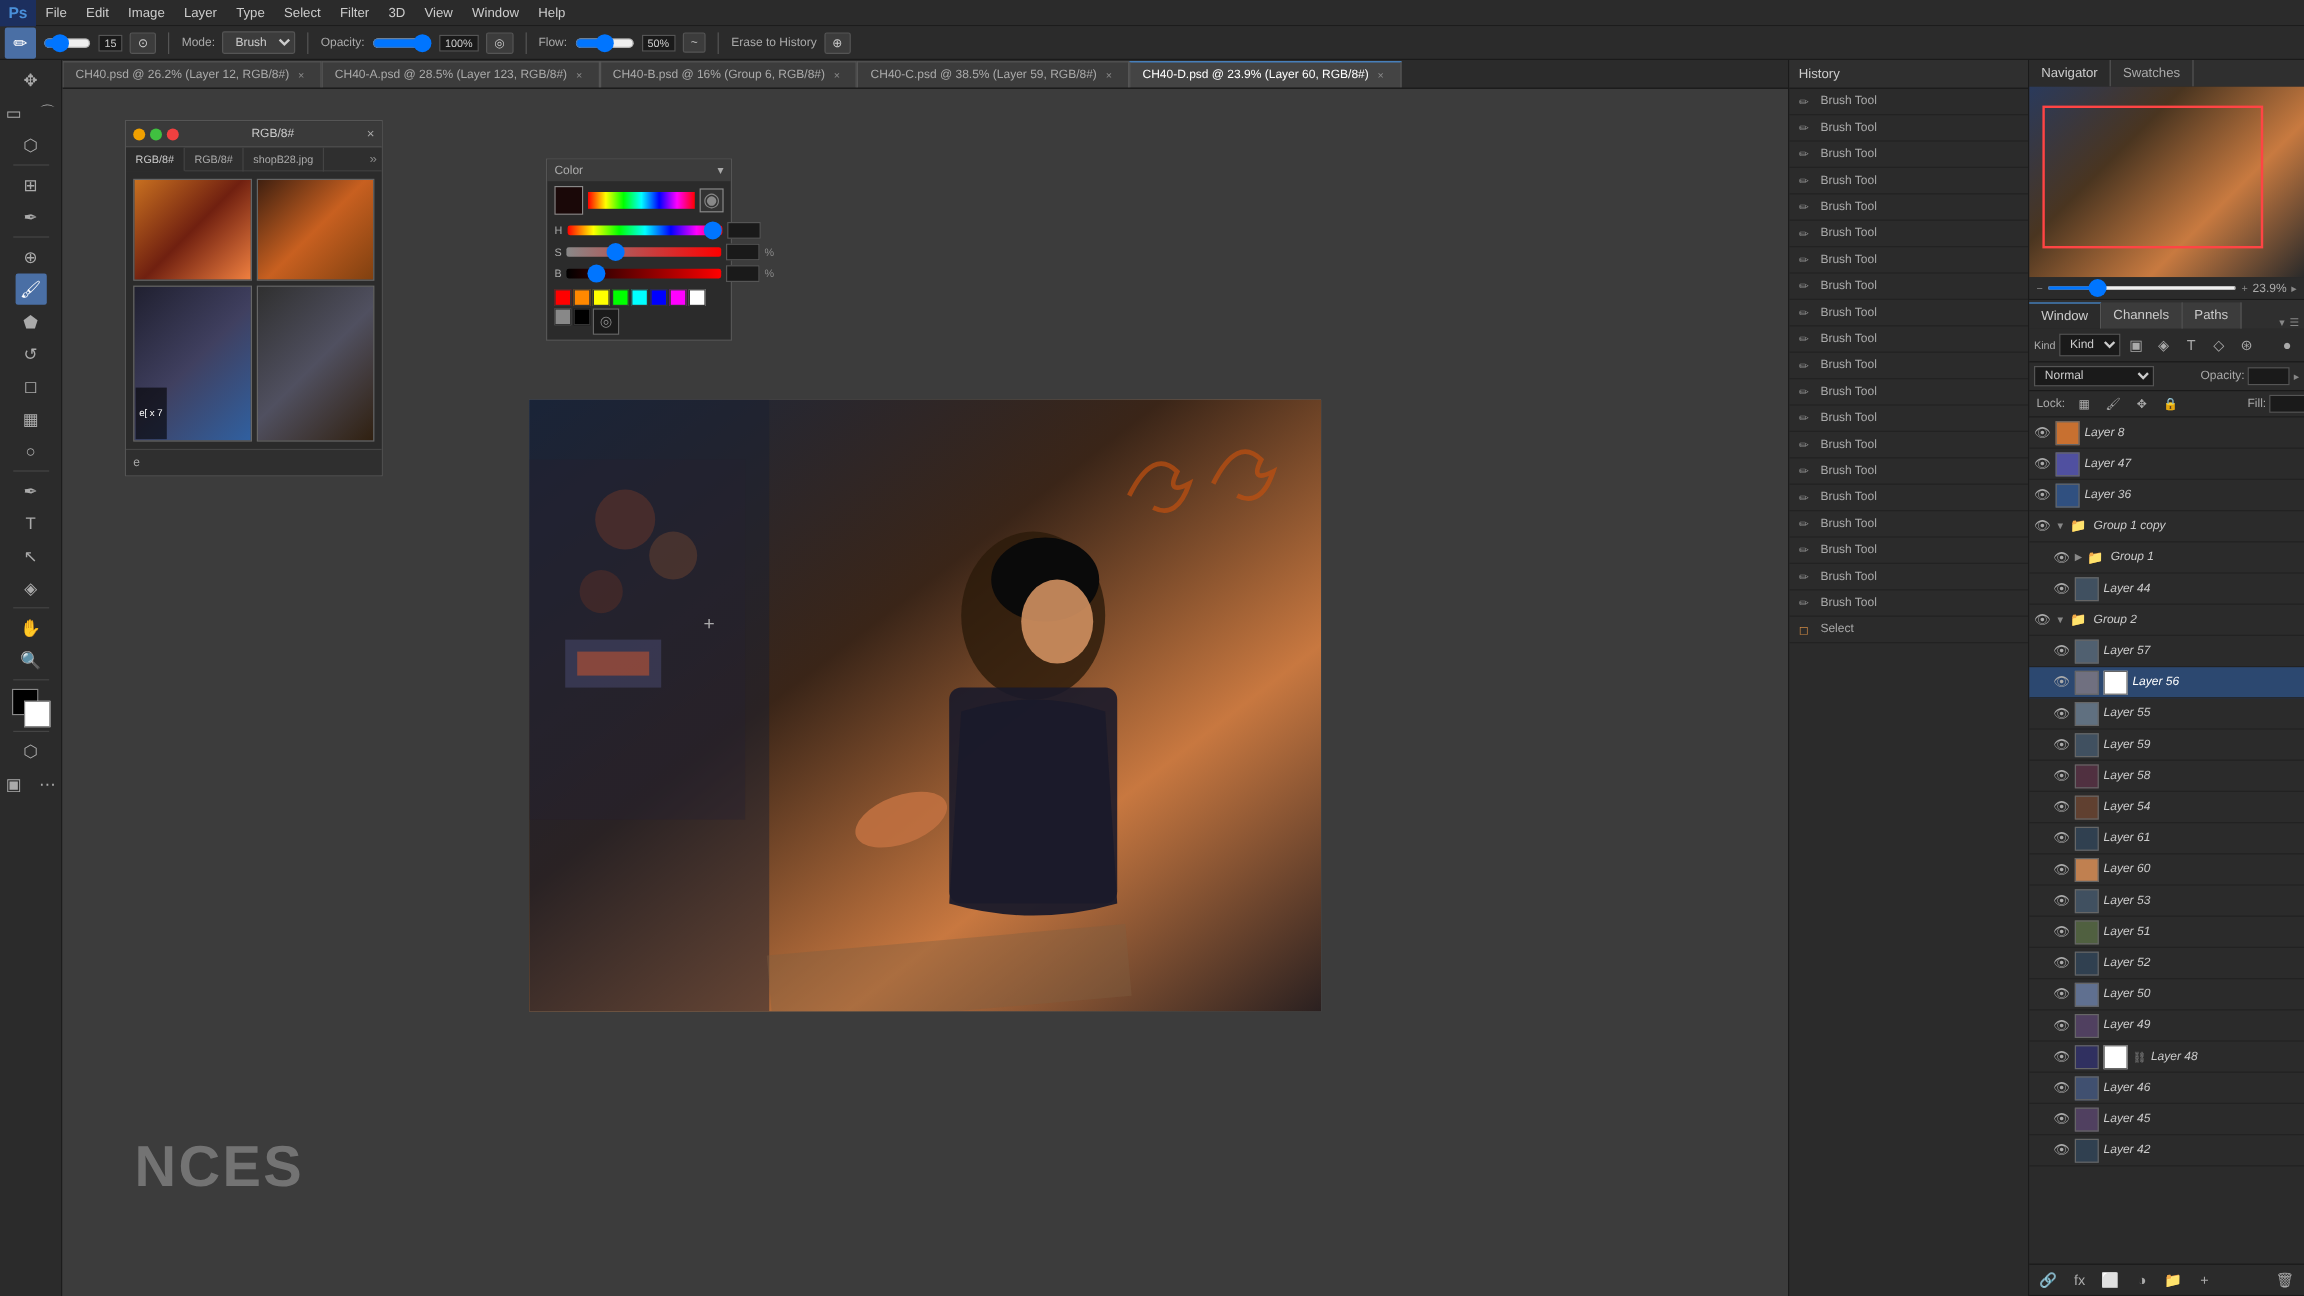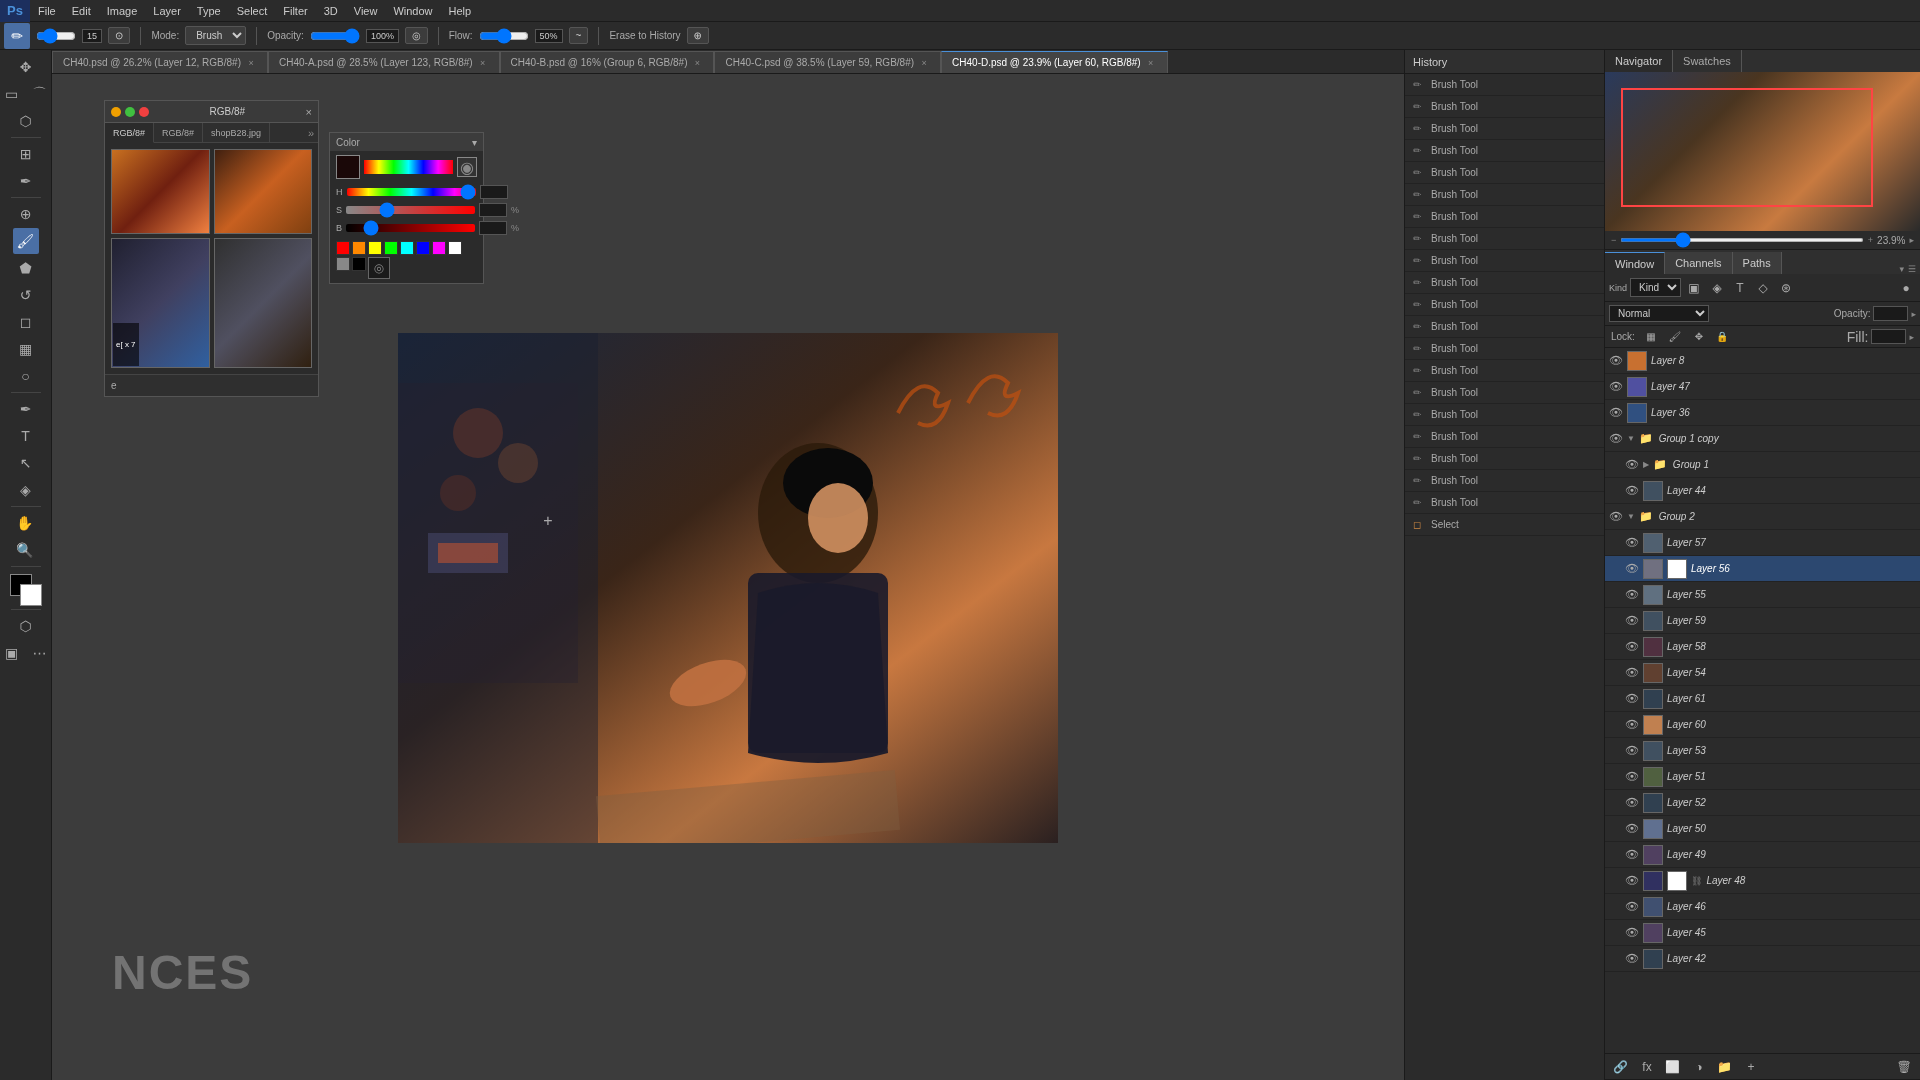--- a/index.html
+++ b/index.html
@@ -38,38 +38,38 @@
     .doc-tab { height: 22px; padding: 0 10px; background: #3c3c3c; border: 1px solid #555; border-bottom: none; cursor: pointer; font-size: 10px; color: #aaa; display: flex; align-items: center; gap: 4px; white-space: nowrap; }
     .doc-tab.active { background: #444; color: #fff; border-top: 1px solid #4a90d9; }
     .tab-close { width: 12px; height: 12px; display: inline-flex; align-items: center; justify-content: center; font-size: 9px; color: #888; }
 
     
     #canvas-wrapper { position: absolute; top: 46px; left: 0; right: 0; bottom: 0; display: flex; align-items: center; justify-content: center; }
     #canvas-content { width: 660px; height: 510px; background: #555; position: relative; overflow: hidden; }
     #canvas-image { width: 100%; height: 100%; background: linear-gradient(135deg, #2a3a5c 0%, #4a3520 30%, #c87a40 50%, #5a4030 70%, #2a2a2a 100%); position: relative; }
 
     
-    #color-panel { position: absolute; top: 82px; right: 920px; width: 155px; background: #2b2b2b; border: 1px solid #555; z-index: 100; }
+    #color-panel { position: absolute; top: 82px; right: 880px; width: 155px; background: #2b2b2b; border: 1px solid #555; z-index: 100; }
     .panel-header-sm { height: 18px; background: #3c3c3c; display: flex; align-items: center; justify-content: space-between; padding: 0 6px; font-size: 10px; color: #aaa; cursor: pointer; }
     .color-preview-row { display: flex; align-items: center; gap: 4px; padding: 4px 6px; }
     .color-swatch-main { width: 24px; height: 24px; background: #1a0808; border: 1px solid #888; }
     .color-spectrum { flex: 1; height: 14px; background: linear-gradient(to right, #f00, #ff0, #0f0, #0ff, #00f, #f0f, #f00); cursor: pointer; }
     .color-slider-row { display: flex; align-items: center; padding: 2px 6px; gap: 4px; }
     .slider-label { width: 10px; font-size: 9px; color: #aaa; }
     .color-slider { flex: 1; height: 8px; border-radius: 2px; appearance: none; cursor: pointer; }
     .slider-h { background: linear-gradient(to right, #f00, #ff0, #0f0, #0ff, #00f, #f0f, #f00); }
     .slider-s { background: linear-gradient(to right, #888, #f00); }
     .slider-b { background: linear-gradient(to right, #000, #f00); }
     .slider-val { width: 28px; font-size: 9px; background: #1a1a1a; border: 1px solid #555; color: #ccc; text-align: right; padding: 1px 2px; }
     .slider-pct { font-size: 9px; color: #888; }
     .color-swatches-row { display: flex; flex-wrap: wrap; gap: 2px; padding: 4px 6px; }
     .mini-swatch { width: 14px; height: 14px; border: 1px solid #333; cursor: pointer; }
 
     
-    #right-panels { width: 316px; background: #2b2b2b; border-left: 1px solid #1a1a1a; display: flex; flex-direction: column; flex-shrink: 0; }
+    #right-panels { width: 230px; background: #2b2b2b; border-left: 1px solid #1a1a1a; display: flex; flex-direction: column; flex-shrink: 0; }
 
     
     #layers-section { flex: 1; display: flex; flex-direction: column; border-bottom: 1px solid #1a1a1a; min-height: 0; }
     #layers-tabs { height: 24px; background: #2f2f2f; display: flex; align-items: flex-end; }
     .layers-tab { padding: 0 10px; height: 22px; line-height: 22px; font-size: 11px; cursor: pointer; background: #3c3c3c; color: #ccc; border-right: 1px solid #555; }
     .layers-tab.active { background: #2b2b2b; border-top: 1px solid #4a90d9; }
     .layers-tab-bar-right { margin-left: auto; display: flex; align-items: center; padding-right: 4px; gap: 4px; }
 
     #layers-toolbar { height: 28px; background: #2b2b2b; display: flex; align-items: center; padding: 0 4px; gap: 3px; border-bottom: 1px solid #1a1a1a; }
     .filter-select { background: #1a1a1a; border: 1px solid #555; color: #ccc; font-size: 10px; padding: 2px 4px; }
@@ -78,21 +78,21 @@
     #layers-blend { height: 24px; display: flex; align-items: center; padding: 0 4px; gap: 4px; border-bottom: 1px solid #1a1a1a; }
     .blend-select { background: #1a1a1a; border: 1px solid #555; color: #ccc; font-size: 10px; padding: 1px 4px; width: 100px; }
     .opacity-control { display: flex; align-items: center; gap: 3px; margin-left: auto; }
     .opacity-label { font-size: 10px; color: #aaa; }
     .opacity-val { background: #1a1a1a; border: 1px solid #555; color: #ccc; font-size: 10px; width: 35px; padding: 1px 3px; }
 
     #layers-lock { height: 22px; display: flex; align-items: center; padding: 0 6px; gap: 6px; border-bottom: 1px solid #1a1a1a; }
     .lock-label { font-size: 10px; color: #aaa; }
     .lock-icons { display: flex; gap: 4px; }
     .fill-control { margin-left: auto; display: flex; align-items: center; gap: 3px; }
-    .fill-label { font-size: 14px; color: #aaa; padding-left: 48px; }
+    .fill-label { font-size: 10px; color: #aaa; padding-left: 48px; }
     .fill-val { background: #1a1a1a; border: 1px solid #555; color: #ccc; font-size: 10px; width: 35px; padding: 1px 3px; }
 
     #layers-list { flex: 1; overflow-y: auto; background: #2b2b2b; }
     .layer-item { height: 26px; display: flex; align-items: center; padding: 0 4px; gap: 4px; cursor: pointer; border-bottom: 1px solid #222; }
     .layer-item.active { background: #2c4870; }
     .layer-item.sublayer { padding-left: 20px; }
     .eye-icon { width: 14px; height: 14px; color: #aaa; font-size: 11px; cursor: pointer; display: flex; align-items: center; justify-content: center; flex-shrink: 0; }
     .layer-thumb { width: 20px; height: 20px; background: #555; border: 1px solid #666; flex-shrink: 0; }
     .layer-thumb-mask { width: 20px; height: 20px; background: #fff; border: 1px solid #666; flex-shrink: 0; }
     .layer-name { flex: 1; font-size: 10px; color: #ccc; overflow: hidden; text-overflow: ellipsis; white-space: nowrap; font-style: italic; }

